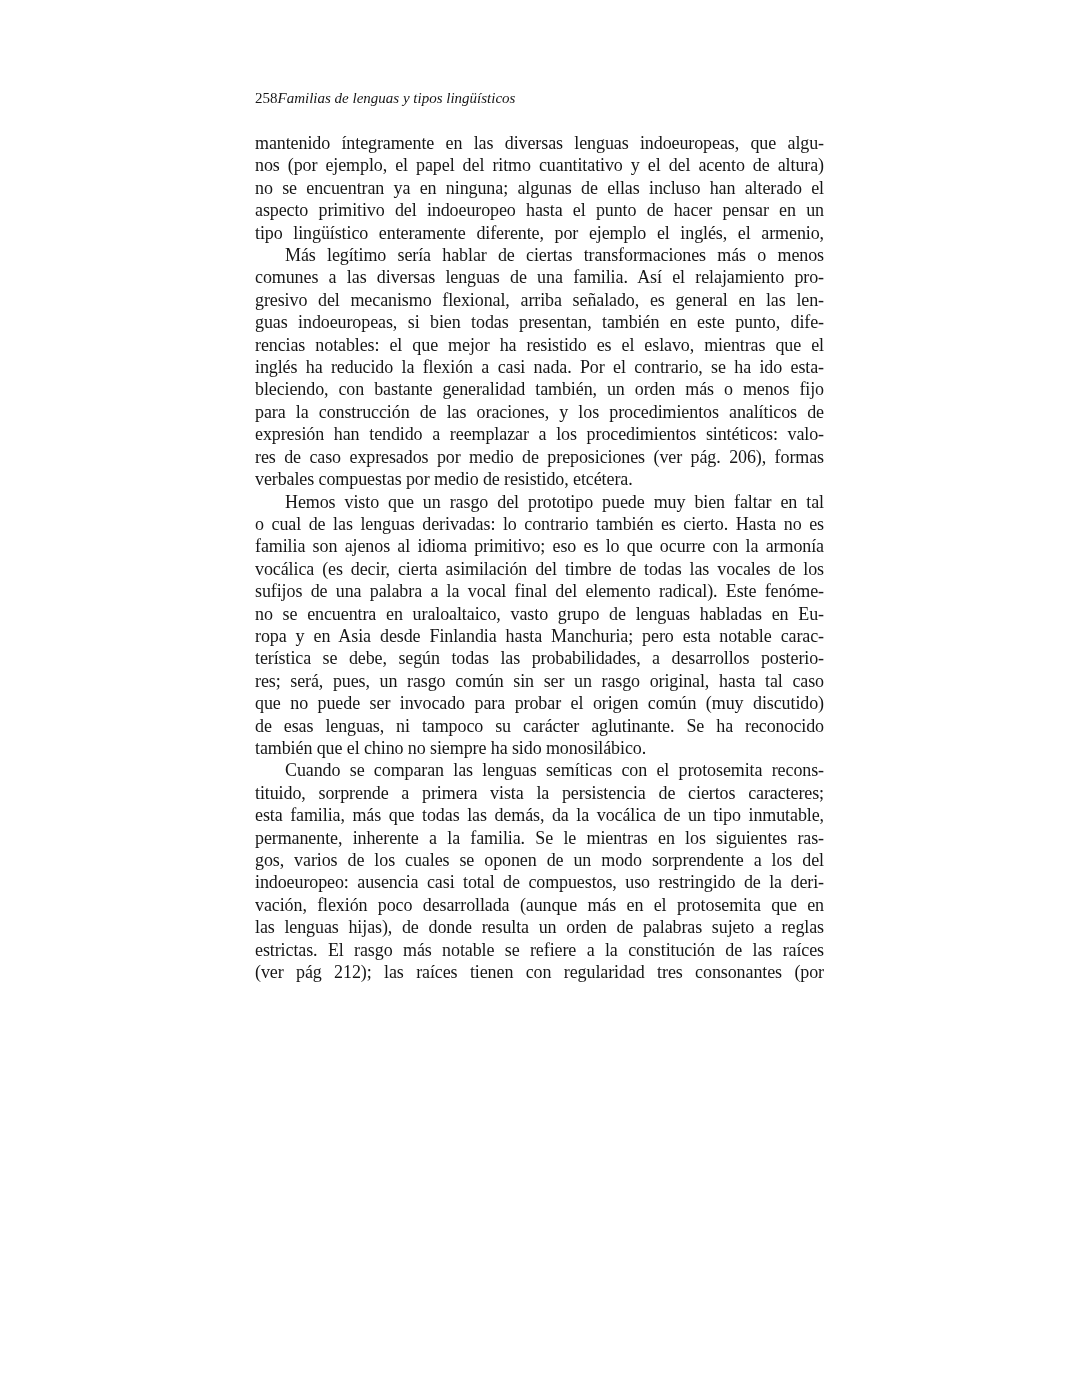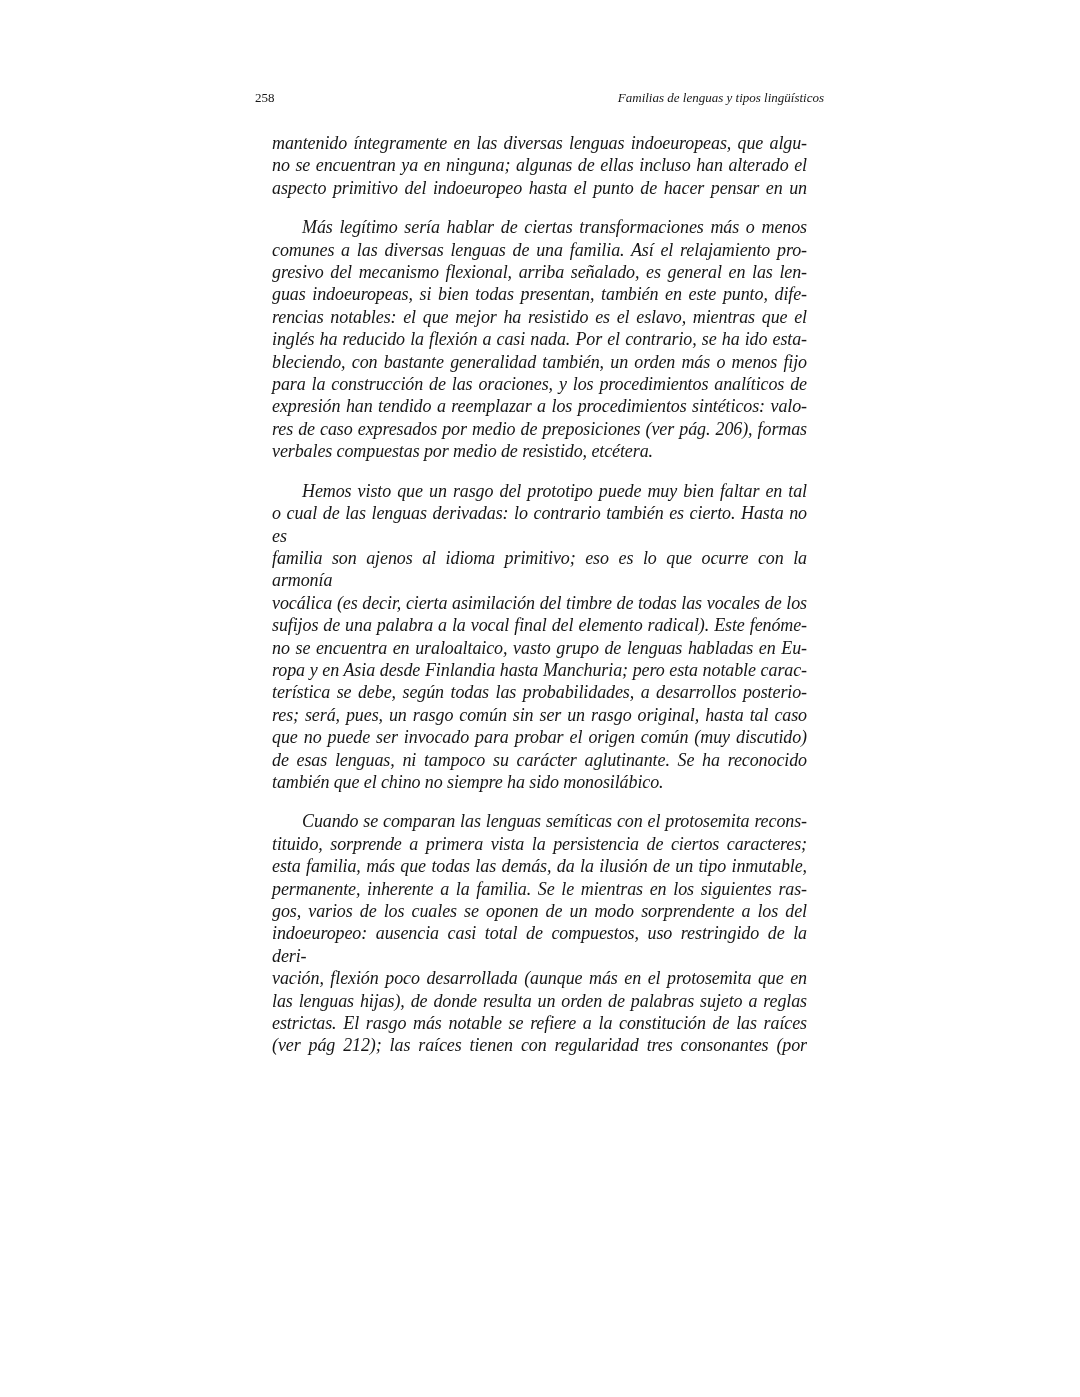--- a/index.html
+++ b/index.html
@@ -17,33 +17,33 @@
     overflow:hidden;
   }
   .content{
     position:absolute;
     left:255px;
     top:87px;
     width:569px;
   }
   .running-header{
     display:flex;
-    justify-content:space-between;
+    justify-content:flex-start;
     align-items:baseline;
-    font-size:13px;
+    font-size:15px;
     line-height:22px;
     margin-bottom:23px;
   }
   .page-number{
     font-style:normal;
   }
   .running-title{
     font-style:italic;
   }
-  .para{margin:17px;padding:0;font-style:italic;}
+  .para{margin:0;padding:0;}
   .para .line{
     font-size:18px;
     line-height:22.4px;
     letter-spacing:-0.1px;
     text-align:justify;
     text-align-last:justify;
   }
   .para .line.no-stretch{
     text-align-last:left;
   }
@@ -55,22 +55,24 @@
 <body>
 
 <div class="content">
   <div class="running-header">
     <span class="page-number">258</span>
     <span class="running-title">Familias de lenguas y tipos lingüísticos</span>
   </div>
   <div>
       <div class="para">
         <div class="line">mantenido íntegramente en las diversas lenguas indoeuropeas, que algu-</div>
+        <div class="line">nos (por ejemplo, el papel del ritmo cuantitativo y el del acento de altura)</div>
         <div class="line">no se encuentran ya en ninguna; algunas de ellas incluso han alterado el</div>
         <div class="line">aspecto primitivo del indoeuropeo hasta el punto de hacer pensar en un</div>
+        <div class="line">tipo lingüístico enteramente diferente, por ejemplo el inglés, el armenio,</div>
       </div>
       <div class="para">
         <div class="line first-indent">Más legítimo sería hablar de ciertas transformaciones más o menos</div>
         <div class="line">comunes a las diversas lenguas de una familia. Así el relajamiento pro-</div>
         <div class="line">gresivo del mecanismo flexional, arriba señalado, es general en las len-</div>
         <div class="line">guas indoeuropeas, si bien todas presentan, también en este punto, dife-</div>
         <div class="line">rencias notables: el que mejor ha resistido es el eslavo, mientras que el</div>
         <div class="line">inglés ha reducido la flexión a casi nada. Por el contrario, se ha ido esta-</div>
         <div class="line">bleciendo, con bastante generalidad también, un orden más o menos fijo</div>
         <div class="line">para la construcción de las oraciones, y los procedimientos analíticos de</div>
@@ -88,21 +90,21 @@
         <div class="line">ropa y en Asia desde Finlandia hasta Manchuria; pero esta notable carac-</div>
         <div class="line">terística se debe, según todas las probabilidades, a desarrollos posterio-</div>
         <div class="line">res; será, pues, un rasgo común sin ser un rasgo original, hasta tal caso</div>
         <div class="line">que no puede ser invocado para probar el origen común (muy discutido)</div>
         <div class="line">de esas lenguas, ni tampoco su carácter aglutinante. Se ha reconocido</div>
         <div class="line no-stretch">también que el chino no siempre ha sido monosilábico.</div>
       </div>
       <div class="para">
         <div class="line first-indent">Cuando se comparan las lenguas semíticas con el protosemita recons-</div>
         <div class="line">tituido, sorprende a primera vista la persistencia de ciertos caracteres;</div>
-        <div class="line">esta familia, más que todas las demás, da la ilusión de un tipo inmutable,</div>
+        <div class="line">esta familia, más que todas las demás, da la vocálica de un tipo inmutable,</div>
         <div class="line">permanente, inherente a la familia. Se le mientras en los siguientes ras-</div>
         <div class="line">gos, varios de los cuales se oponen de un modo sorprendente a los del</div>
         <div class="line">indoeuropeo: ausencia casi total de compuestos, uso restringido de la deri-</div>
         <div class="line">vación, flexión poco desarrollada (aunque más en el protosemita que en</div>
         <div class="line">las lenguas hijas), de donde resulta un orden de palabras sujeto a reglas</div>
         <div class="line">estrictas. El rasgo más notable se refiere a la constitución de las raíces</div>
         <div class="line">(ver pág 212); las raíces tienen con regularidad tres consonantes (por</div>
       </div>
     </div>
 </div>

